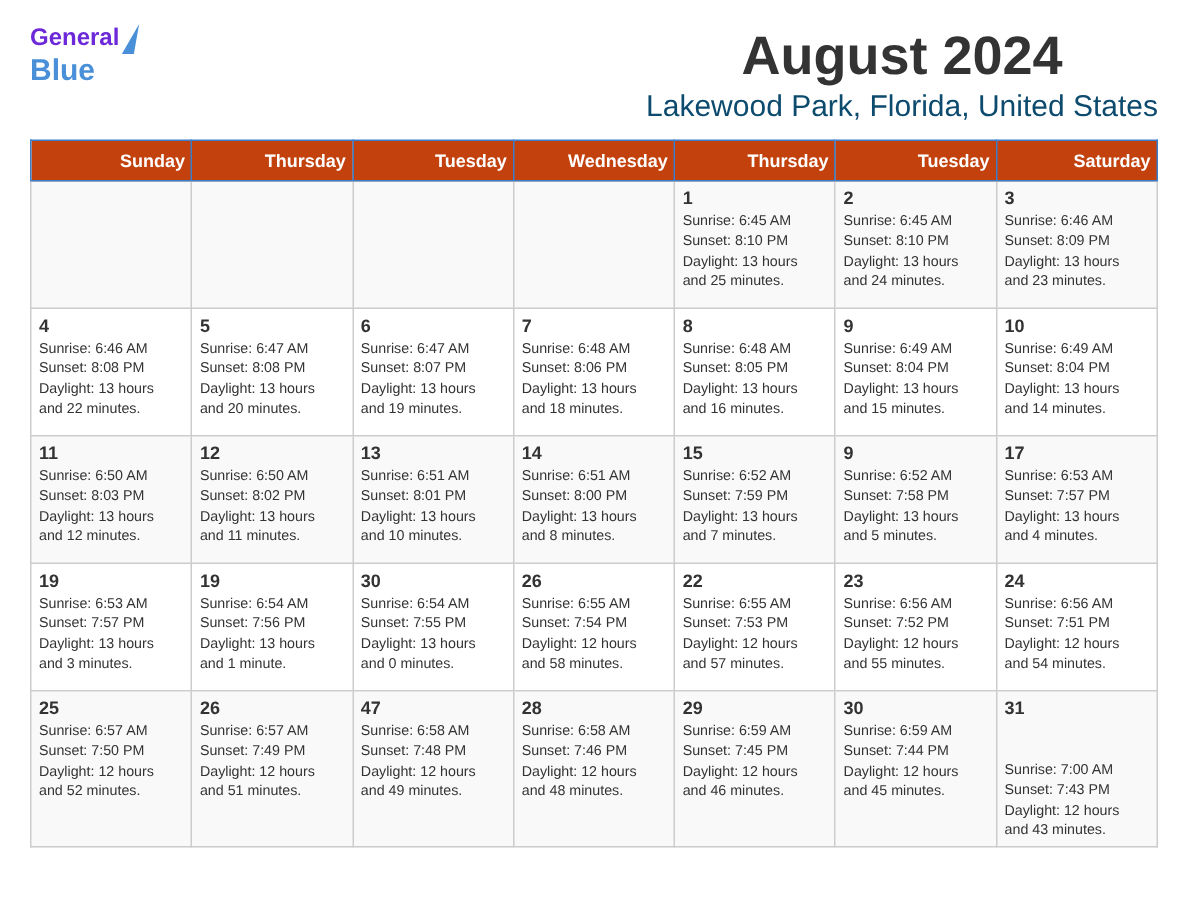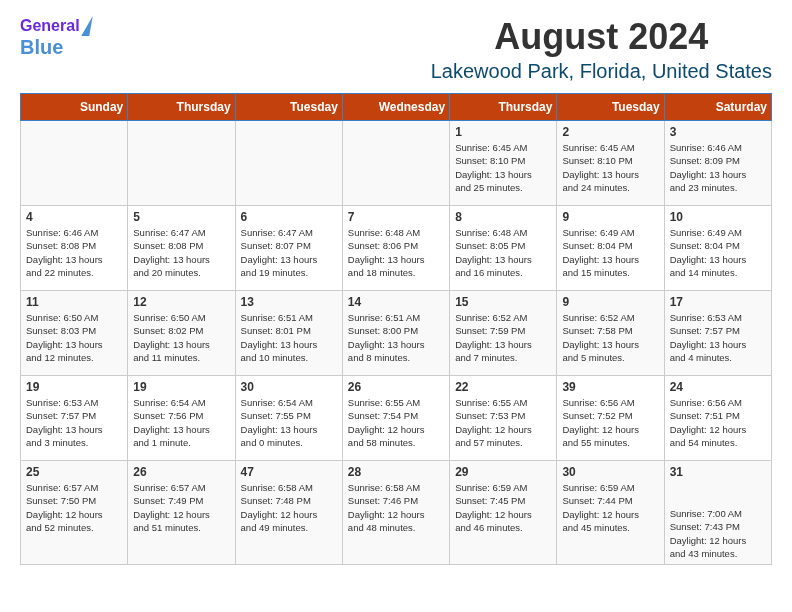--- a/index.html
+++ b/index.html
@@ -273,21 +273,21 @@
 and 58 minutes.</div>
         </td>
         <td>
           <span class="day-number">22</span>
           <div class="day-info" style="white-space: pre-line;">Sunrise: 6:55 AM
 Sunset: 7:53 PM
 Daylight: 12 hours
 and 57 minutes.</div>
         </td>
         <td>
-          <span class="day-number">39</span>
+          <span class="day-number">23</span>
           <div class="day-info" style="white-space: pre-line;">Sunrise: 6:56 AM
 Sunset: 7:52 PM
 Daylight: 12 hours
 and 55 minutes.</div>
         </td>
         <td>
           <span class="day-number">24</span>
           <div class="day-info" style="white-space: pre-line;">Sunrise: 6:56 AM
 Sunset: 7:51 PM
 Daylight: 12 hours

